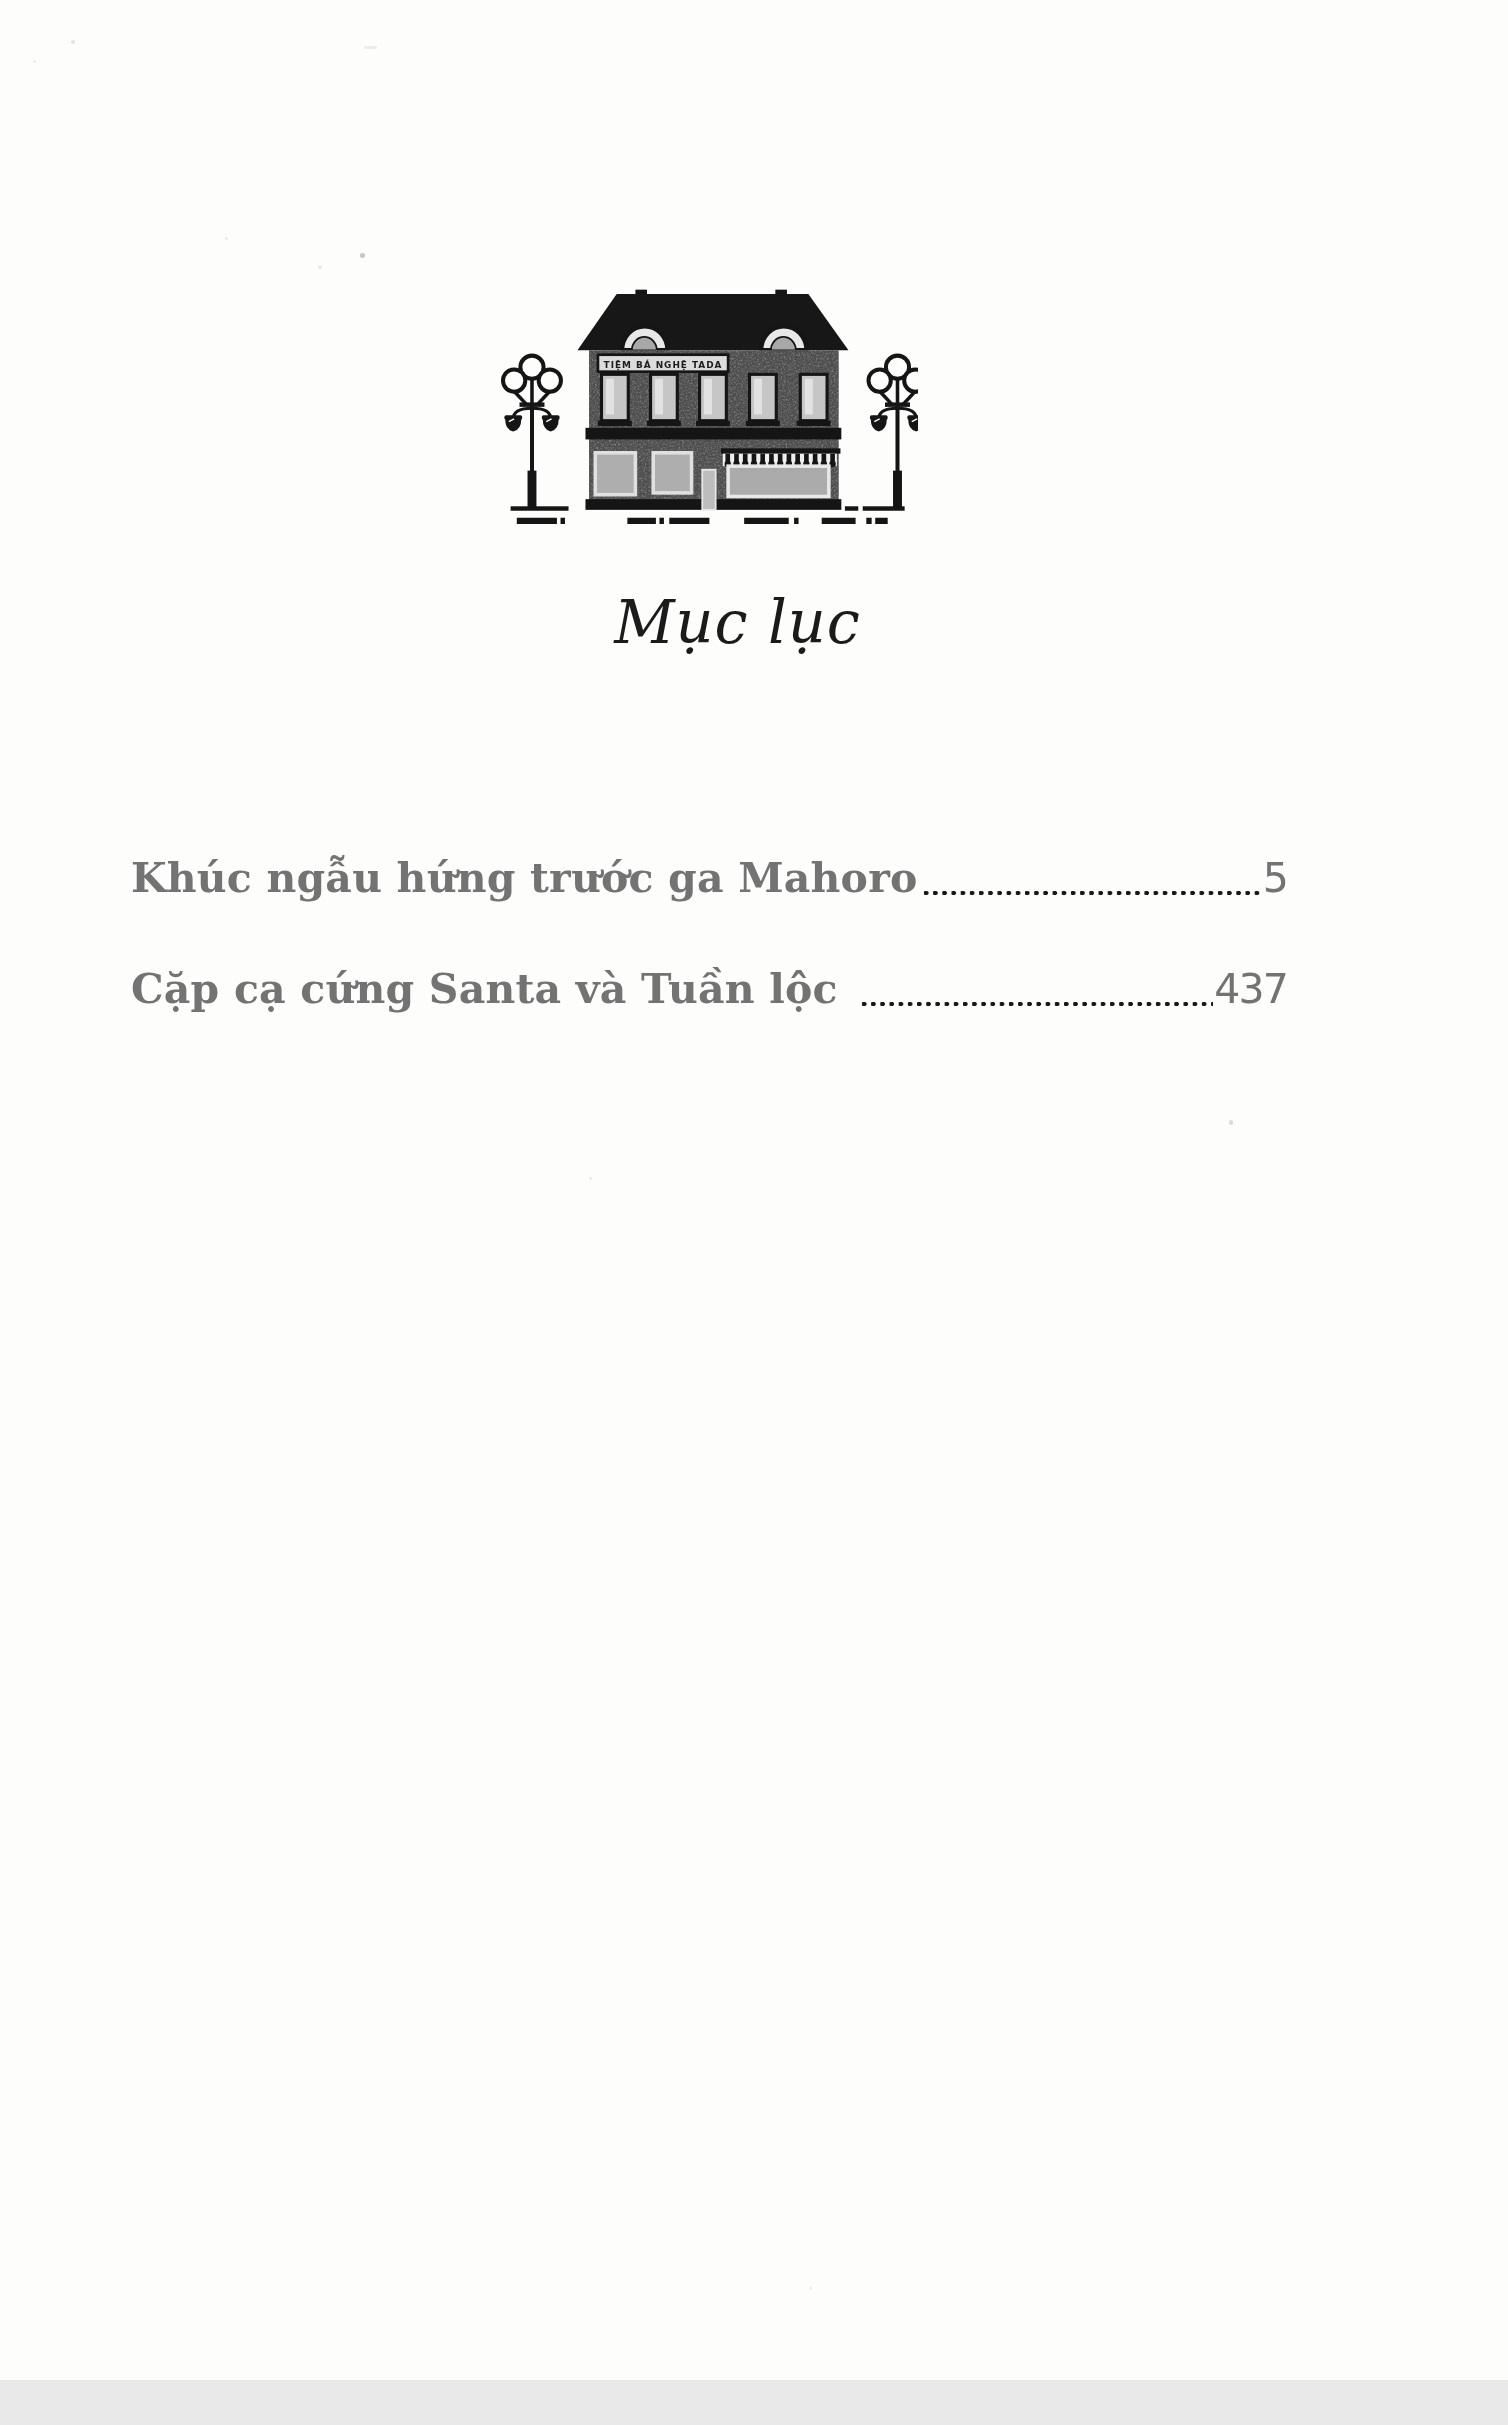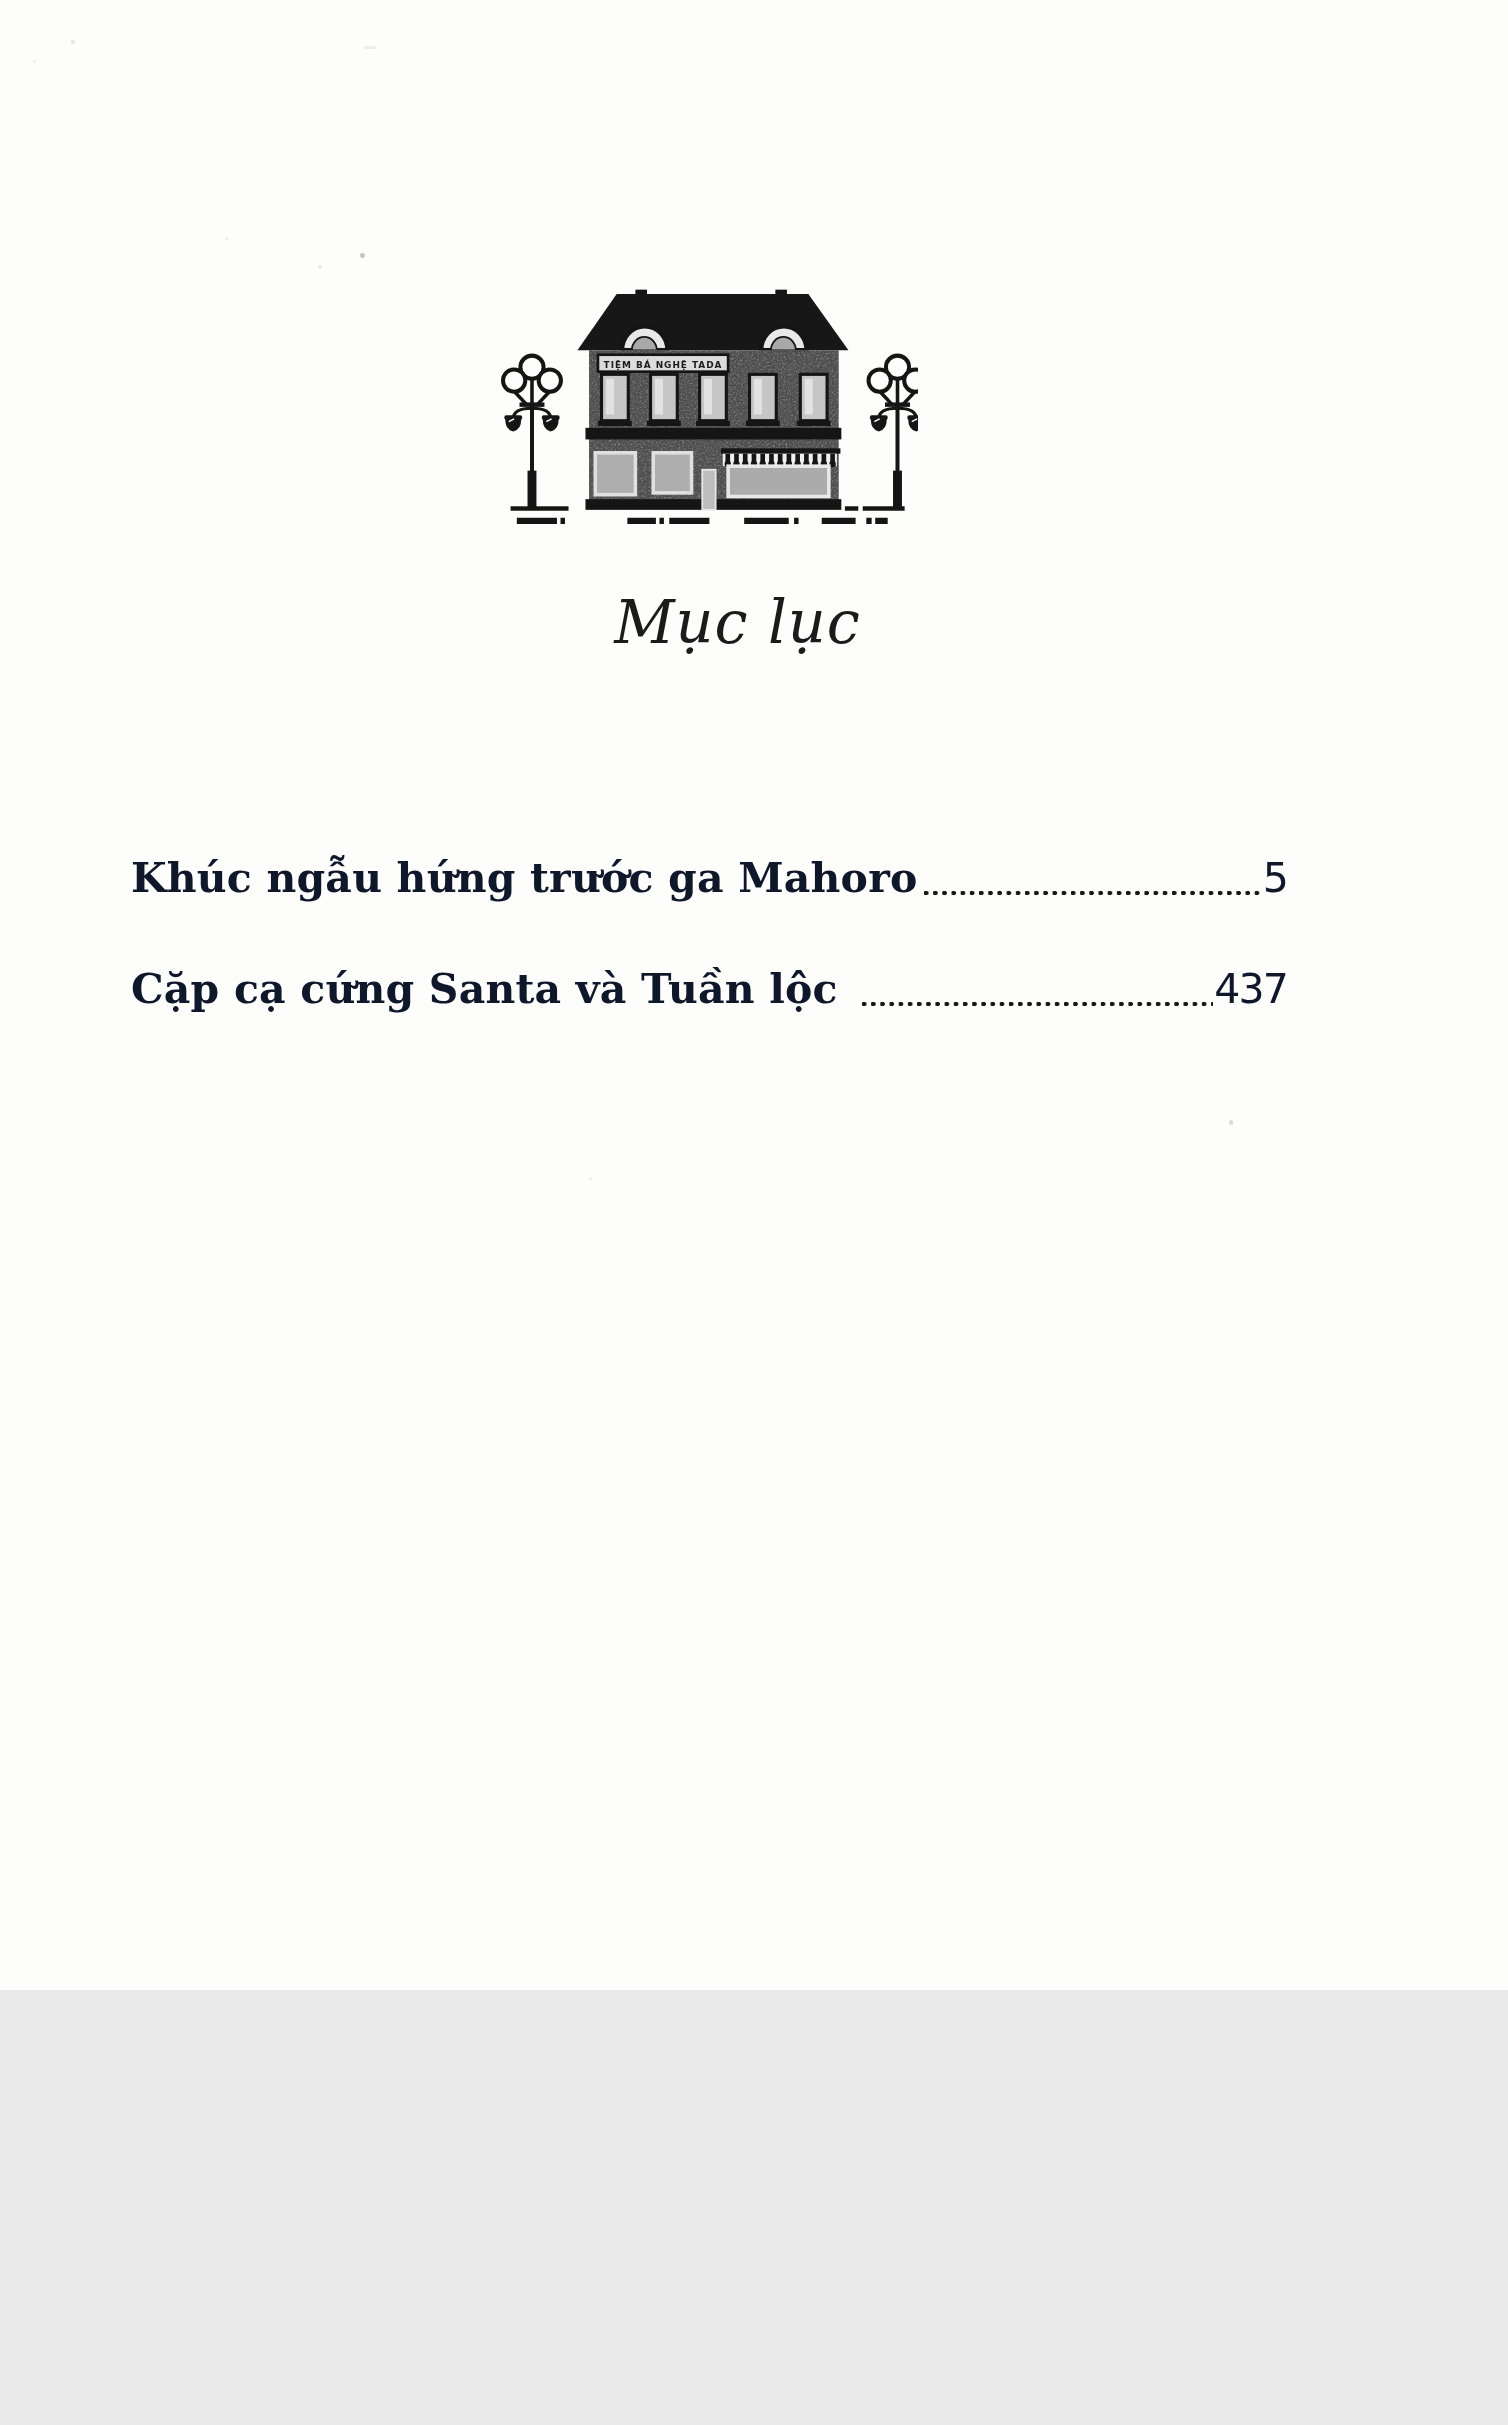--- a/index.html
+++ b/index.html
@@ -1,18 +1,18 @@
 <!DOCTYPE html>
 <html style="font-size:14.3px"><head>
 <meta charset="utf-8">
 <style>
   html,body{margin:0;padding:0;background:#e9e9e9;}
   .page{
     position:relative;
-    width:1509px;height:1990px;
+    width:1509px;height:2380px;
     background:#fdfdfc;
     overflow:hidden;
     font-family:"DejaVu Serif","Liberation Serif",serif;
     color:#161616;
   }
   
   .illustration{
     position:absolute;left:499px;top:285px;
     width:419px;height:250px;
   }
@@ -26,21 +26,21 @@
     color:#1b1b1b;
     padding-left:24px;
   }
   
   .toc{
     position:absolute;left:131px;top:858px;width:1156px;
   }
   .toc-row{
     display:flex;align-items:flex-end;
     font-weight:bold;font-size:41px;line-height:1;
-    color:#0f172a;
+    color:#737373;
     white-space:nowrap;
   }
   .toc-row + .toc-row{margin-top:70px;}
   .toc-label{letter-spacing:0.2px;}
   .leader{
     flex:1 1 auto;
     align-self:flex-start;
     margin-top:32px;margin-left:5.4px;margin-right:0.9px;
     height:6.2px;
     background-image:radial-gradient(circle at 3.1px 3.1px,#181818 2.2px,rgba(0,0,0,0) 2.6px);

